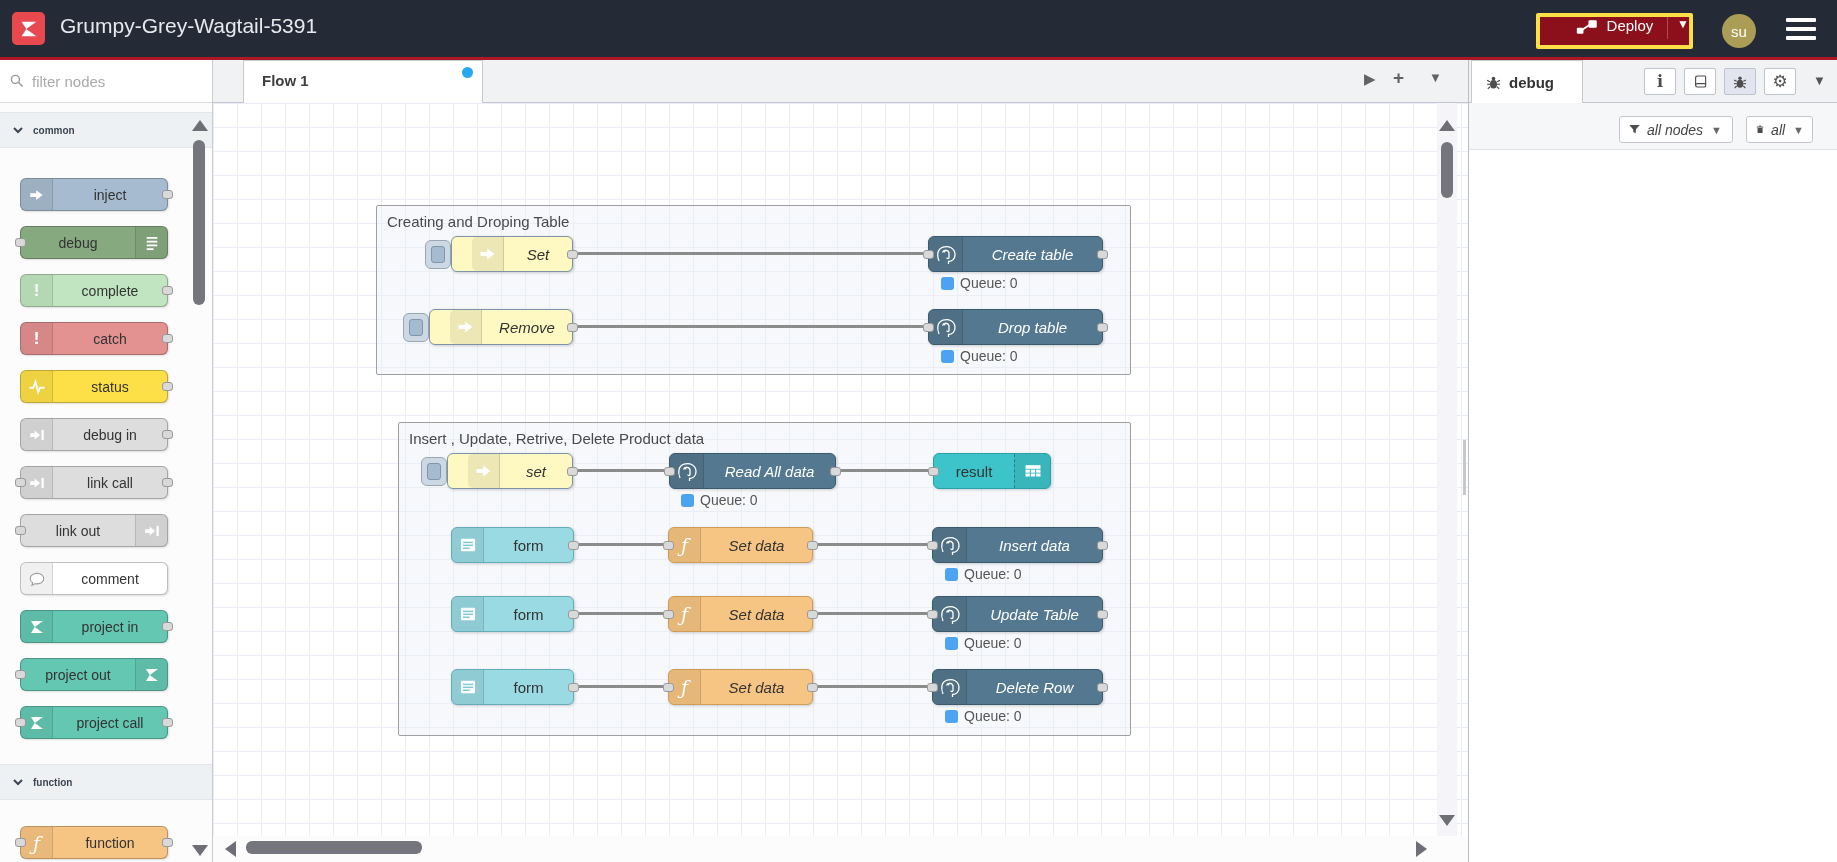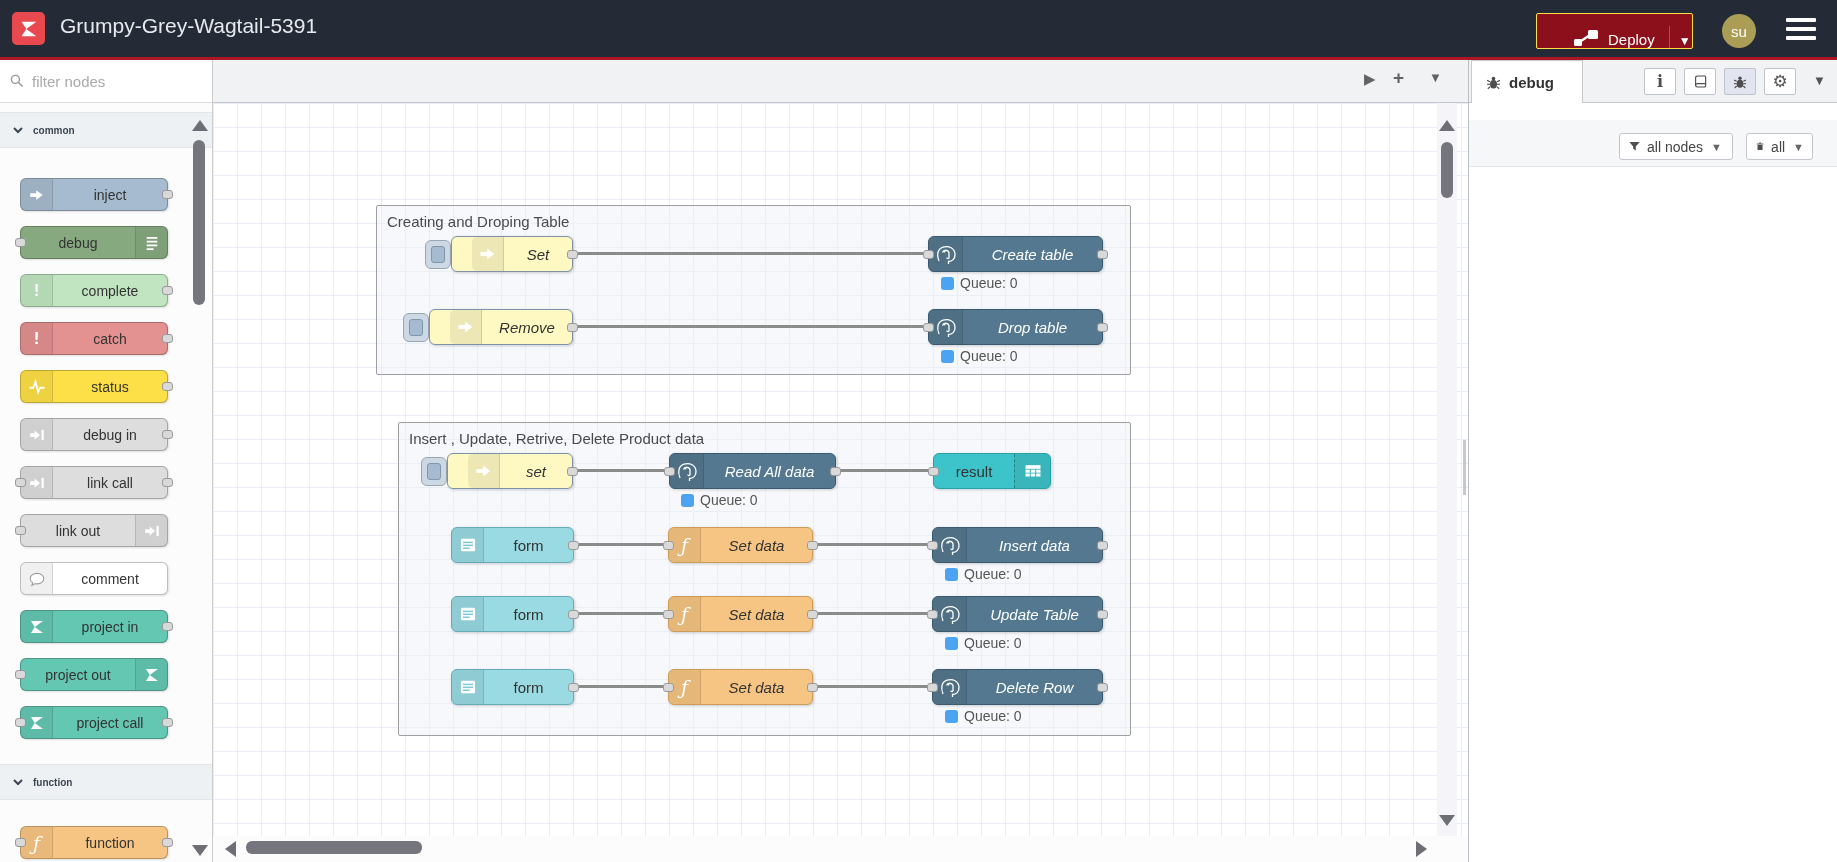--- a/index.html
+++ b/index.html
@@ -5,21 +5,21 @@
   * { margin:0; padding:0; box-sizing:border-box; }
   body { font-family:"Liberation Sans", sans-serif; background:#fff; }
   #app { position:relative; width:1837px; height:862px; overflow:hidden; background:#fff; }
 
   
   .header { position:absolute; left:0; top:0; width:1837px; height:57px; background:#242b36; }
   .header-line { position:absolute; left:0; top:57px; width:1837px; height:3px; background:#ad1625; }
   .logo { position:absolute; left:12px; top:12px; width:33px; height:33px; background:#e8494f; border-radius:5px; display:flex; align-items:center; justify-content:center; }
   .logo svg { width:22px; height:22px; }
   .app-title { position:absolute; left:60px; top:14px; font-size:21px; color:#e6eaee; font-weight:400; }
-  .deploy-btn { position:absolute; left:1536px; top:13px; width:157px; height:36px; background:#8C101C; border:1px solid #fde047; border-radius:2px; display:flex; align-items:flex-end; cursor:pointer;padding-left:24px; }
+  .deploy-btn { position:absolute; left:1536px; top:13px; width:157px; height:36px; background:#8C101C; border:4px solid #fde047; border-radius:2px; display:flex; align-items:flex-start; cursor:pointer;padding-left:24px; }
   .deploy-btn .dicon { margin-left:12px; width:26px; height:20px; }
   .deploy-btn .dlabel { color:#fff; font-size:15px; margin-left:9px; }
   .deploy-btn .dsep { width:1px; height:22px; background:rgba(255,255,255,0.25); margin-left:14px; }
   .deploy-btn .dcaret { color:#fff; font-size:12px; margin-left:9px; }
   .avatar { position:absolute; left:1722px; top:14px; width:34px; height:34px; border-radius:50%; background:#ab9d56; color:#fff; font-size:15px; display:flex; align-items:center; justify-content:center; }
   .burger { position:absolute; left:1786px; top:18px; width:30px; height:22px; display:flex; flex-direction:column; justify-content:space-between; cursor:pointer; }
   .burger div { height:4px; background:#fff; border-radius:1px; }
 
   
   .palette { position:absolute; left:0; top:60px; width:213px; height:802px; background:#fcfcfc; border-right:1px solid #ccc; }
@@ -96,21 +96,21 @@
   .side-tabstrip { position:absolute; left:0; top:0; width:368px; height:43px; background:#f1f2f4; border-bottom:1px solid #c3c7cd; }
   .debug-tab { position:absolute; left:2px; top:0; width:112px; height:43px; background:#fff; border-left:1px solid #c9c9c9; border-right:1px solid #c9c9c9; border-top:1px solid #c9c9c9; display:flex; align-items:center; cursor:pointer; z-index:2; }
   .debug-tab svg { margin-left:13px; width:17px; height:17px; }
   .debug-tab span { margin-left:7px; font-size:15px; font-weight:bold; color:#333; }
   .side-btn { position:absolute; top:8px; width:32px; height:27px; background:#fff; border:1px solid #bfc3cb; border-radius:2px; display:flex; align-items:center; justify-content:center; cursor:pointer; }
   .side-btn.sel { background:#e2e4f0; }
   .side-btn svg { width:16px; height:16px; }
   .side-btn .info-i { font-family:"DejaVu Serif", serif; font-weight:bold; font-size:16px; color:#4d4d4d; }
   .gear-glyph { font-size:17px; color:#555; }
   .side-caret { position:absolute; left:344px; top:13px; color:#555; font-size:13px; cursor:pointer; }
-  .filterstrip { position:absolute; left:0; top:60px; width:368px; height:47px; background:#f6f7f9; border-bottom:1px solid #e0e3e8; }
+  .filterstrip { position:absolute; left:0; top:43px; width:368px; height:47px; background:#f6f7f9; border-bottom:1px solid #e0e3e8;font-style:italic; }
   .filter-btn { position:absolute; top:13px; height:27px; background:#fff; border:1px solid #c3c7cd; border-radius:3px; display:flex; align-items:center; font-size:14px; color:#444; cursor:pointer; }
   .filter-btn svg { width:13px; height:13px; margin-left:8px; }
   .filter-btn span { margin-left:6px; }
   .filter-btn .fcaret { color:#666; font-size:11px; margin:0 8px 0 8px; }
 </style>
 </head>
 <body>
 
 <div id="app">
 
@@ -303,20 +303,24 @@
 
     <div class="scroll-tri-up" style="left:192px; top:60px;"></div>
     <div class="scroll-thumb" style="left:193px; top:80px; width:12px; height:165px;"></div>
     <div class="scroll-tri-down" style="left:192px; top:785px;"></div>
   </div>
 
   <div class="canvas">
     <div class="canvas-body"></div>
 
     <div class="tabbar">
+      <div class="flow-tab">
+        <span class="tlabel">Flow 1</span>
+        <span class="tdot"></span>
+      </div>
       <span class="tab-ctl" style="left:1151px;">▶</span>
       <span class="tab-ctl" style="left:1180px; font-size:19px; top:7px; font-weight:bold;">+</span>
       <span class="tab-ctl" style="left:1216px; font-size:13px;">▼</span>
     </div>
 
     <div class="group" style="left:163px; top:145px; width:755px; height:170px;"></div>
     <div class="group-title" style="left:174px; top:153px;">Creating and Droping Table</div>
 
     <div class="group" style="left:185px; top:362px; width:733px; height:314px;"></div>
     <div class="group-title" style="left:196px; top:370px;">Insert , Update, Retrive, Delete Product data</div>

